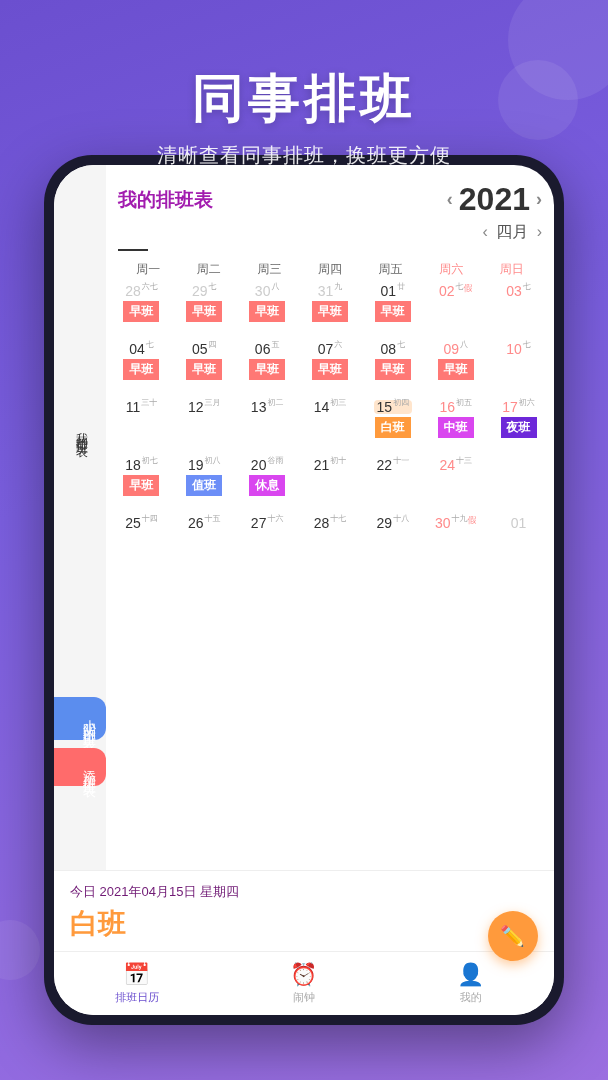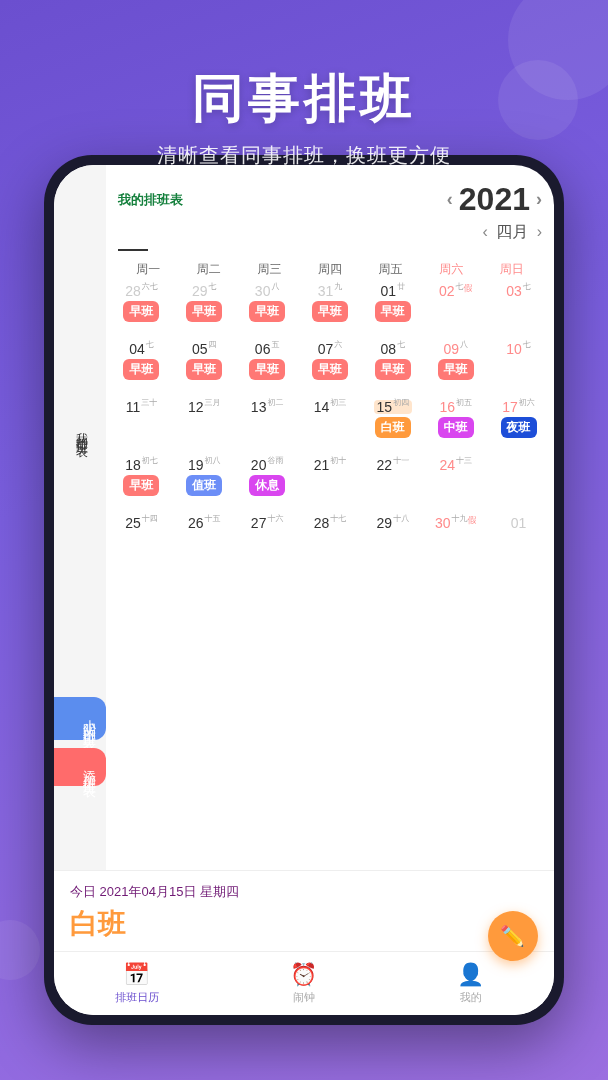--- a/index.html
+++ b/index.html
@@ -107,23 +107,23 @@
       overflow: hidden;
     }
 
     .cal-header {
       display: flex;
       align-items: center;
       justify-content: space-between;
       margin-bottom: 4px;
     }
     .cal-title {
-      font-size: 13px;
+      font-size: 19px;
       font-weight: 700;
-      color: #15803d;
+      color: #a21caf;
     }
     .cal-year {
       font-size: 32px;
       font-weight: 800;
       color: #333;
       display: flex;
       align-items: center;
       gap: 6px;
     }
     .cal-year .arrow {
@@ -190,33 +190,33 @@
       font-size: 8px;
       color: #aaa;
       margin-left: 1px;
       margin-top: -1px;
     }
     .cal-date.weekend-date { color: #ff8a8a; }
     .cal-date.other-month { color: #ccc; }
 
     .shift-badge {
       margin-top: 3px;
-      border-radius: 6px;
+      border-radius: 0;
       font-size: 12px;
       font-weight: 600;
       color: white;
       padding: 2px 6px;
       white-space: nowrap;
     }
     .badge-early { background: #ff7875; }
     .badge-value { background: #6c8ef7; }
     .badge-rest  { background: #d946ef; }
     .badge-white { background: #ff9a3c; }
     .badge-mid   { background: #d946ef; }
-    .badge-night { background: #1d4ed8; }
+    .badge-night { background: #6d28d9; }
 
     .holiday-mark {
       font-size: 9px;
       color: #ff8a8a;
     }
 
     
     .bottom-info {
       padding: 12px 16px 8px;
       border-top: 1px solid #eee;

